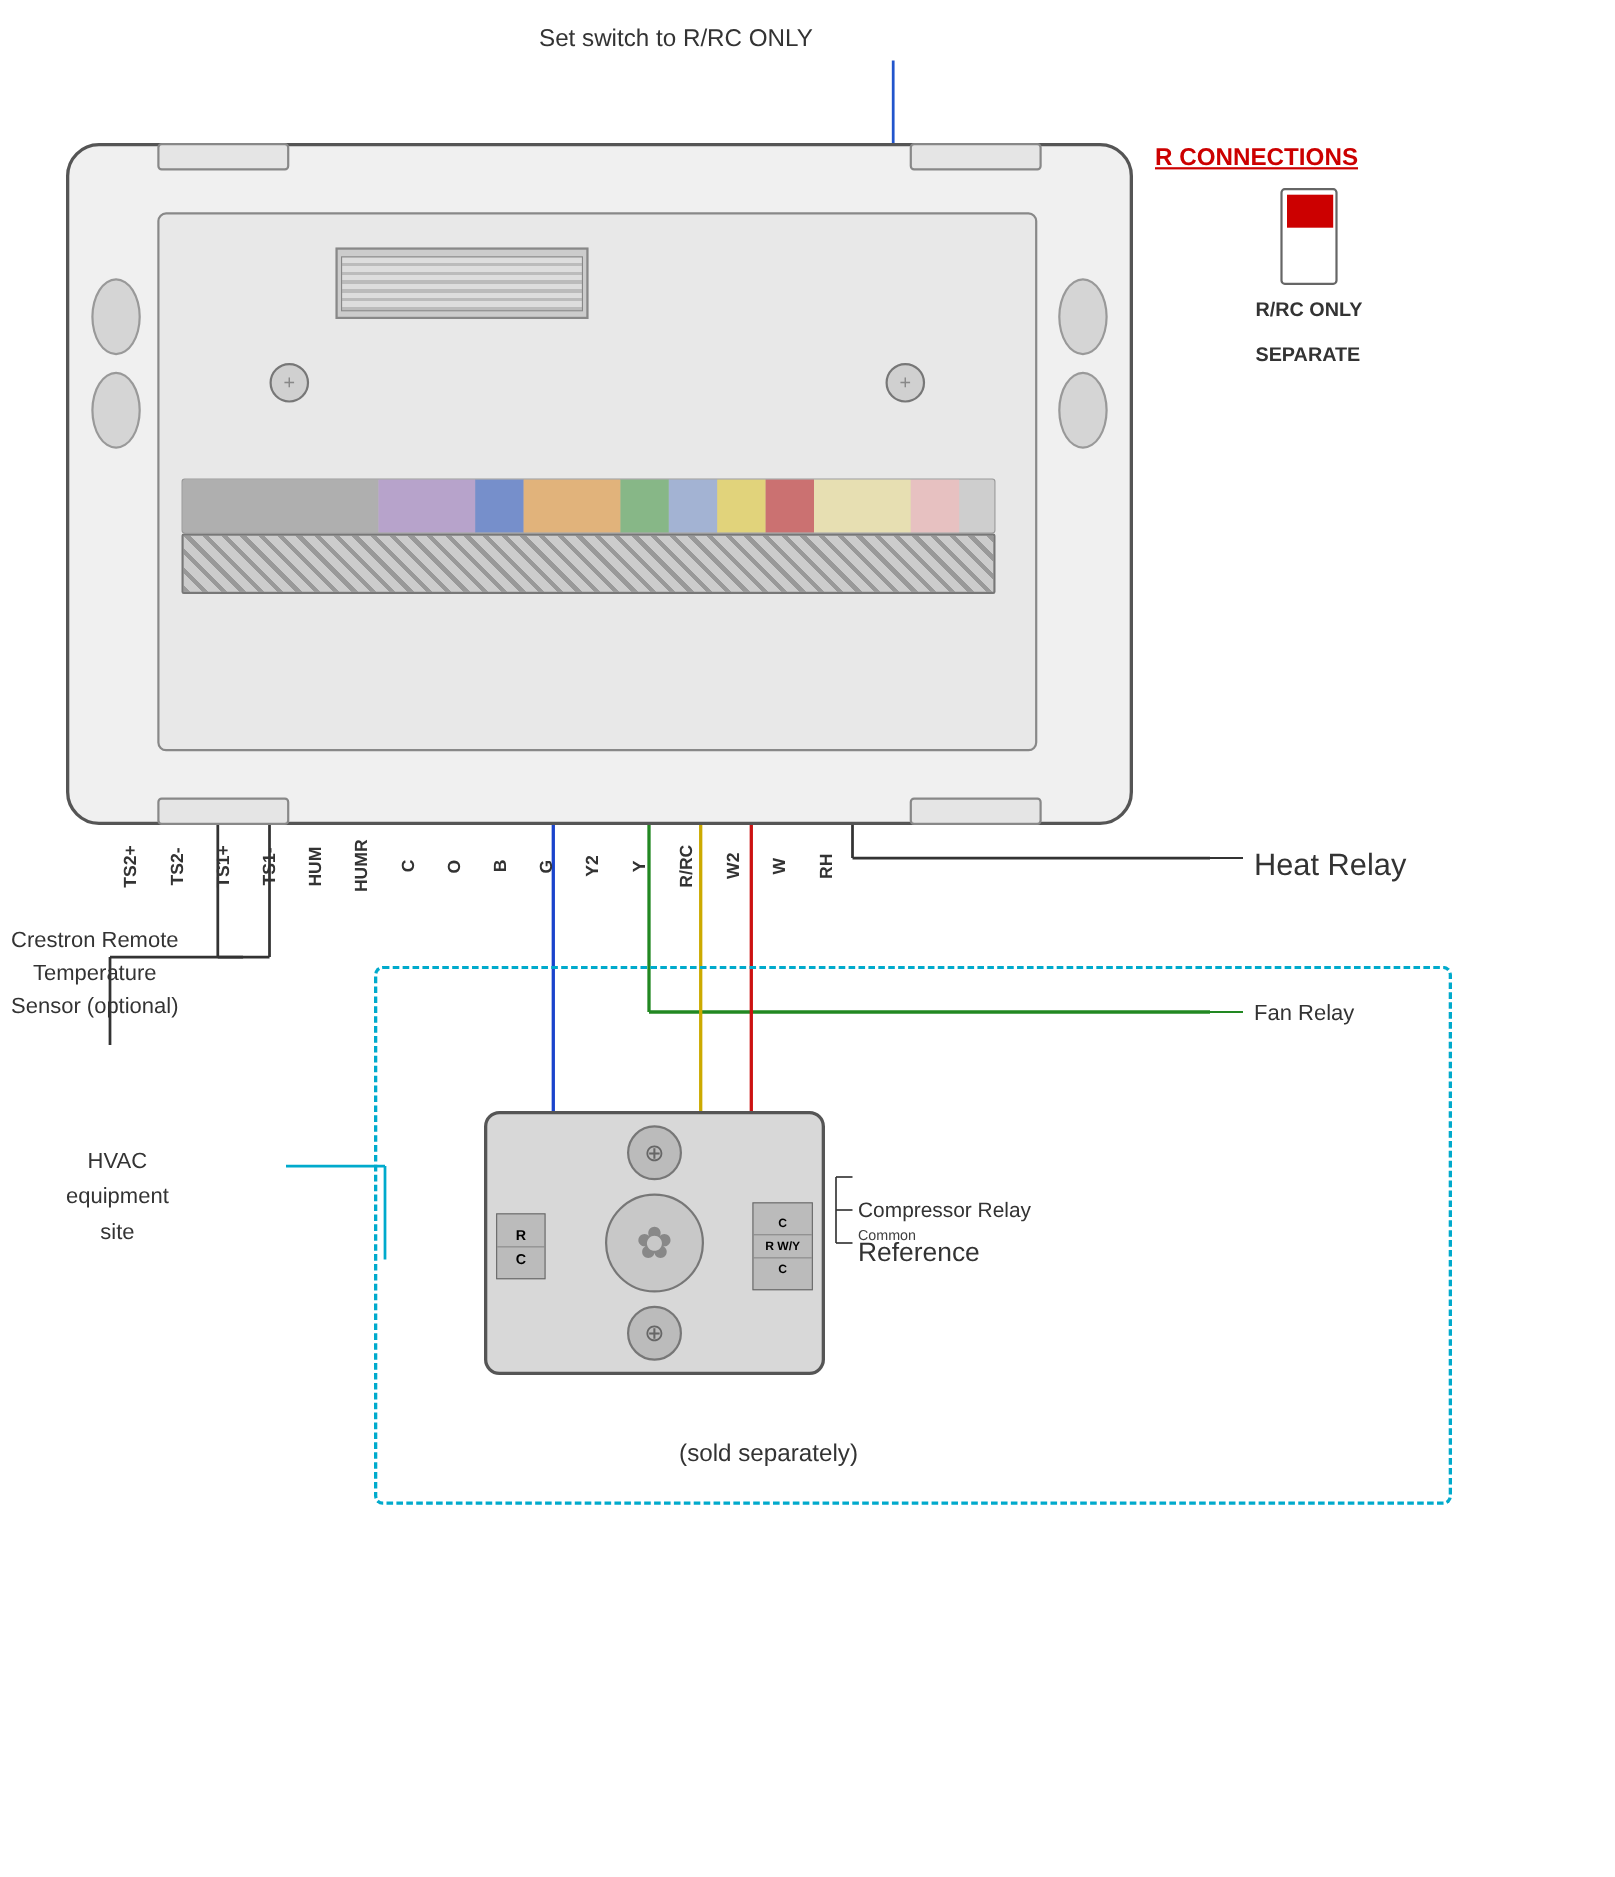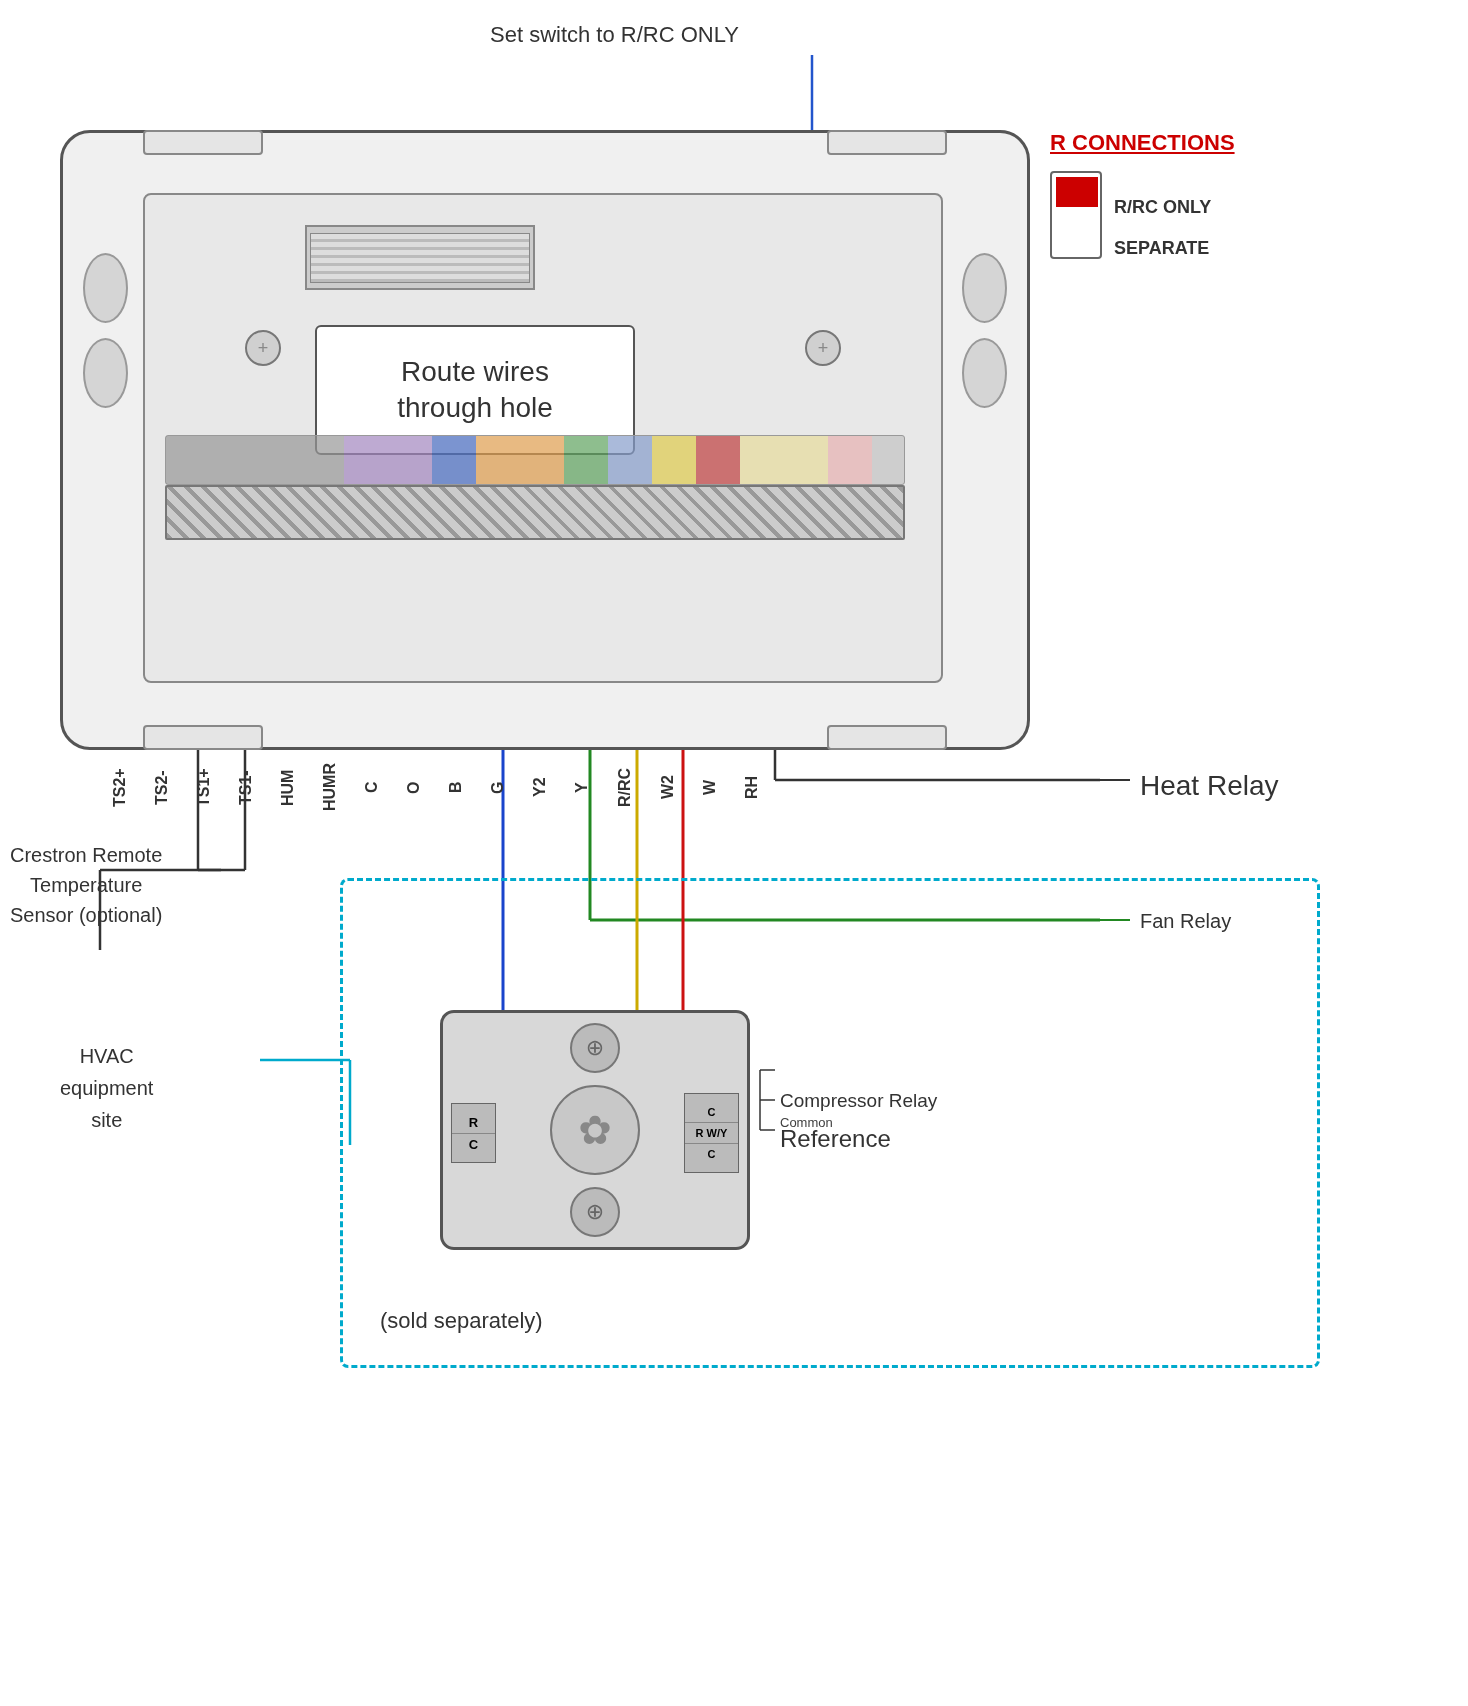--- a/index.html
+++ b/index.html
@@ -150,23 +150,20 @@
   </svg>
 
   <div class="thermostat-unit">
 
     <div class="inner-panel">
 
       <div style="position:absolute; top:30px; left:160px; width:230px; height:65px; background:#ccc; border:2px solid #888; display:flex; align-items:center; justify-content:center;">
         <div style="width:220px; height:50px; background:repeating-linear-gradient(0deg, #bbb, #bbb 3px, #ddd 3px, #ddd 8px); border:1px solid #888;"></div>
       </div>
 
-      <div class="route-wires-box">
-        <span class="route-wires-text">Route wires<br>through hole</span>
-      </div>
 
       <div style="position:absolute; top:135px; left:100px; width:36px; height:36px; border-radius:50%; border:2.5px solid #777; background:#d0d0d0; display:flex; align-items:center; justify-content:center;">
         <div style="font-size:18px; color:#888;">+</div>
       </div>
       <div style="position:absolute; top:135px; right:100px; width:36px; height:36px; border-radius:50%; border:2.5px solid #777; background:#d0d0d0; display:flex; align-items:center; justify-content:center;">
         <div style="font-size:18px; color:#888;">+</div>
       </div>
 
       <div style="position:absolute; top:240px; left:20px; width:740px; height:50px; display:flex; align-items:center; background:rgba(180,180,180,0.5); border:1.5px solid #999; border-radius:3px;">
 
@@ -212,21 +209,21 @@
     <div style="font-size:16px; font-weight:700; color:#333; writing-mode:vertical-rl; transform:rotate(180deg); height:55px; width:40px; text-align:center; display:flex; align-items:center; justify-content:center;">Y2</div>
     <div style="font-size:16px; font-weight:700; color:#333; writing-mode:vertical-rl; transform:rotate(180deg); height:55px; width:40px; text-align:center; display:flex; align-items:center; justify-content:center;">Y</div>
     <div style="font-size:16px; font-weight:700; color:#333; writing-mode:vertical-rl; transform:rotate(180deg); height:55px; width:42px; text-align:center; display:flex; align-items:center; justify-content:center;">R/RC</div>
     <div style="font-size:16px; font-weight:700; color:#333; writing-mode:vertical-rl; transform:rotate(180deg); height:55px; width:40px; text-align:center; display:flex; align-items:center; justify-content:center;">W2</div>
     <div style="font-size:16px; font-weight:700; color:#333; writing-mode:vertical-rl; transform:rotate(180deg); height:55px; width:40px; text-align:center; display:flex; align-items:center; justify-content:center;">W</div>
     <div style="font-size:16px; font-weight:700; color:#333; writing-mode:vertical-rl; transform:rotate(180deg); height:55px; width:40px; text-align:center; display:flex; align-items:center; justify-content:center;">RH</div>
   </div>
 
   <div class="r-connections-panel">
     <div style="font-size:22px; font-weight:700; text-decoration:underline; color:#cc0000; margin-bottom:15px;">R CONNECTIONS</div>
-    <div style="display:flex; align-items:flex-end; gap:12px;">
+    <div style="display:flex; align-items:center; gap:12px;flex-direction:column;">
       <div style="width:52px; height:88px; border:2px solid #666; background:#fff; border-radius:4px; position:relative; flex-shrink:0;">
         <div style="width:42px; height:30px; background:#cc0000; position:absolute; top:4px; left:4px;"></div>
       </div>
       <div>
         <div style="font-size:18px; font-weight:600; color:#333; margin-bottom:20px;">R/RC ONLY</div>
         <div style="font-size:18px; font-weight:600; color:#333;">SEPARATE</div>
       </div>
     </div>
   </div>
 
@@ -276,15 +273,15 @@
   <div style="position:absolute; top:1125px; left:780px; font-size:24px; color:#333;">Reference</div>
 
   <svg style="position:absolute; top:0; left:0; width:1468px; height:1706px; pointer-events:none;">
     <line x1="760" y1="1070" x2="775" y2="1070" stroke="#333" stroke-width="1.5"></line>
     <line x1="760" y1="1100" x2="775" y2="1100" stroke="#333" stroke-width="1.5"></line>
     <line x1="760" y1="1130" x2="775" y2="1130" stroke="#333" stroke-width="1.5"></line>
 
     <line x1="760" y1="1070" x2="760" y2="1130" stroke="#333" stroke-width="1.5"></line>
   </svg>
 
-  <div style="position:absolute; top:1308px; left:380px; font-size:22px; color:#333; text-align:left; width:400px;">(sold separately)</div>
+  <div style="position:absolute; top:1308px; left:380px; font-size:22px; color:#333; text-align:right; width:400px;">(sold separately)</div>
 
 </div>
 
 </body></html>

